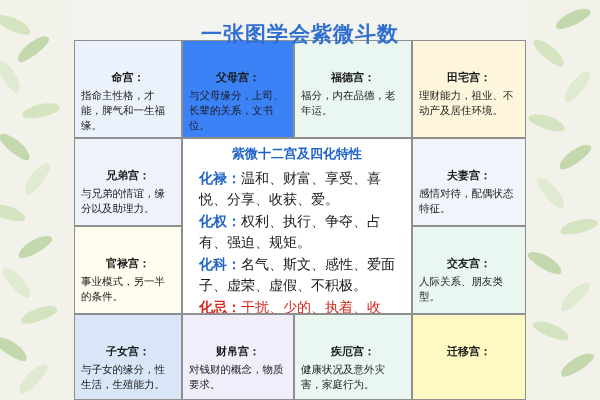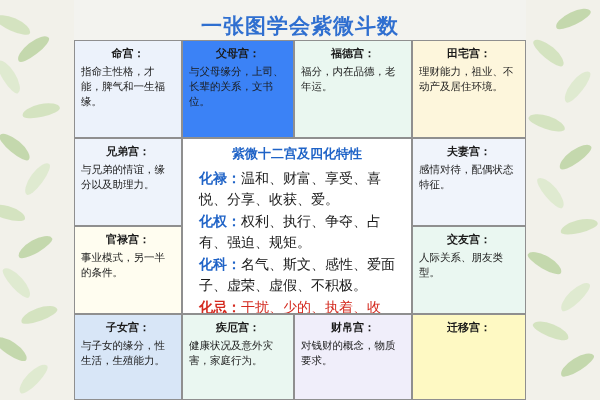--- a/index.html
+++ b/index.html
@@ -37,21 +37,21 @@
     height: 13px;
     border-radius: 50% 50% 50% 50% / 60% 60% 40% 40%;
     background: #cfe0b8;
     opacity: .85;
   }
   .leaf.b { background: #bcd4a2; }
   .leaf.c { background: #dce9cb; }
 
   #title {
     position: absolute;
-    top: 12px;
+    top: 20px;
     left: 0;
     width: 600px;
     text-align: center;
     font-size: 21px;
     font-weight: bold;
     color: #2f6fd0;
     letter-spacing: 1px;
     z-index: 5;
   }
 
@@ -74,20 +74,21 @@
     line-height: 1.45;
     color: #1a1a1a;
     overflow: hidden;
   }
   .cell .hd {
     display: block;
     text-align: center;
     font-weight: bold;
     margin-bottom: 2px;
     font-size: 11px;
+    margin-top: 24px;
   }
   .cell .bd {
     display: block;
     text-align: left;
   }
 
   
   .center-block {
     grid-column: 2 / 4;
     grid-row: 2 / 4;
@@ -203,26 +204,26 @@
     </div>
     <div class="cell" style="background:#eaf7f1;">
       <span class="hd">交友宫：</span>
       <span class="bd">人际关系、朋友类型。</span>
     </div>
 
     <div class="cell" style="background:#d8e6f7;">
       <span class="hd">子女宫：</span>
       <span class="bd">与子女的缘分，性生活，生殖能力。</span>
     </div>
+    <div class="cell" style="background:#f0eefa;">
+      <span class="hd">财帛宫：</span>
+      <span class="bd">对钱财的概念，物质要求。</span>
+    </div>
     <div class="cell" style="background:#eaf7f1;">
       <span class="hd">疾厄宫：</span>
       <span class="bd">健康状况及意外灾害，家庭行为。</span>
     </div>
-    <div class="cell" style="background:#f0eefa;">
-      <span class="hd">财帛宫：</span>
-      <span class="bd">对钱财的概念，物质要求。</span>
-    </div>
     <div class="cell" style="background:#fef9c3;">
       <span class="hd">迁移宫：</span>
     </div>
 
   </div>
 </div>
 
 </body></html>

